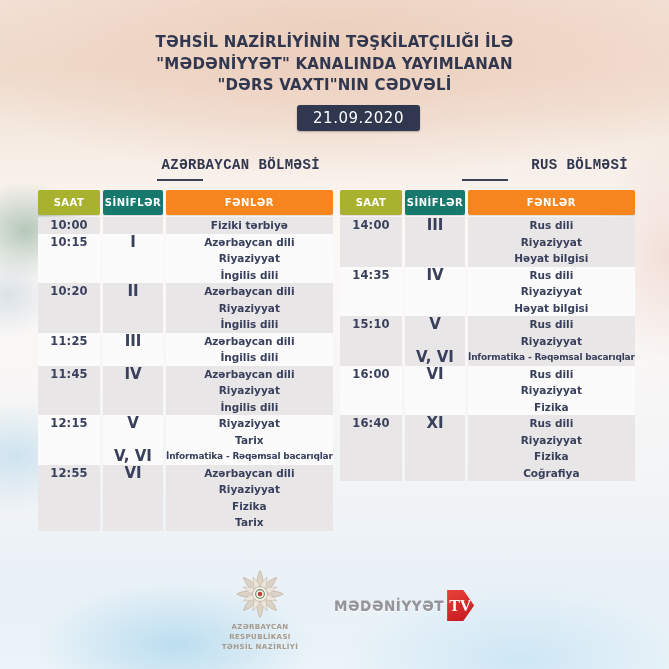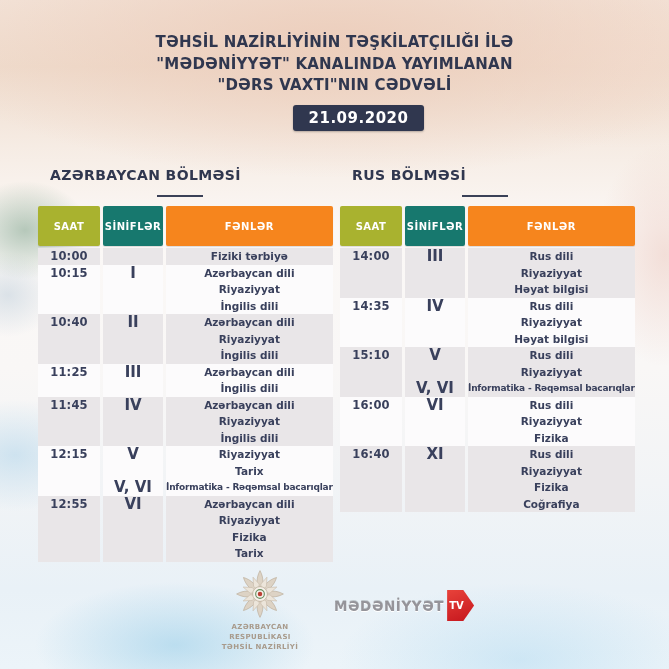--- a/index.html
+++ b/index.html
@@ -12,29 +12,29 @@
       radial-gradient(120px 80px at 15px 455px, rgba(150,200,230,.40), transparent 70%),
       radial-gradient(200px 90px at 175px 645px, rgba(140,200,230,.50), transparent 70%),
       radial-gradient(260px 110px at 520px 660px, rgba(170,215,240,.45), transparent 70%),
       radial-gradient(100px 160px at 665px 255px, rgba(236,202,192,.55), transparent 70%),
       radial-gradient(520px 170px at 50% 45px, rgba(236,205,187,.95), transparent 78%),
       radial-gradient(220px 130px at 625px 55px, rgba(243,222,209,.85), transparent 72%),
       linear-gradient(180deg,#f3e3d8 0%,#efdccd 10%,#f6ece4 22%,#fbf8f6 34%,#f9f7f6 55%,#f2f4f6 72%,#e9f1f7 88%,#ecf4f9 100%);
   }
   .title-block{position:absolute;top:32px;left:0;right:0;text-align:center;}
   .title-line{font-size:15px;font-weight:bold;color:#30374f;line-height:21.5px;letter-spacing:.2px;}
-  .date-badge{display:inline-block;margin-top:8px;background:#30374f;color:#fff;font-weight:bold;
+  .date-badge{display:inline-block;margin-top:8px;background:#30374f;color:#fff;font-weight:normal;
     font-size:15px;padding:4px 16px;border-radius:3px;letter-spacing:.5px;box-shadow:0 1px 2px rgba(0,0,0,.25);margin-left:48px;}
   .sched{position:absolute;top:155px;}
   .sched.left{left:38px;width:284px;}
   .sched.right{left:340px;width:290px;}
-  .sec-title{margin:12px;text-align:left;font-size:14px;font-weight:bold;color:#30374f;letter-spacing:.4px;}
+  .sec-title{margin:2px;text-align:right;font-size:14px;font-weight:bold;color:#30374f;letter-spacing:.4px;font-family:Liberation Mono, monospace;}
   .sec-underline{width:46px;height:2px;background:#3a4157;margin:6px auto 9px;}
   .sched-table{display:grid;grid-template-columns:62px 60px 1fr;column-gap:3px;}
-  .th{height:40px;display:flex;align-items:center;justify-content:center;color:#fff;font-size:10px;
+  .th{height:25px;display:flex;align-items:center;justify-content:center;color:#fff;font-size:10px;
     font-weight:bold;letter-spacing:.5px;border-radius:2px;margin-bottom:2px;box-shadow:0 1px 1px rgba(0,0,0,.12);}
   .cell{min-height:16px;}
   .cell.dark{background:#e9e6e8;}
   .cell.light{background:#fcfbfc;}
   .line{height:16.5px;line-height:16.5px;font-size:10.5px;color:#39405c;text-align:center;
     font-weight:bold;white-space:nowrap;overflow:visible;}
   .time-col .line{font-size:11.5px;letter-spacing:.2px;text-align:center;}
   .class-col .line{font-size:15px;}
   .subject-col .line{font-size:10.5px;}
   .subject-col .line.small{font-size:9px;letter-spacing:-.2px;}
@@ -42,21 +42,21 @@
   .ministry{position:absolute;left:204px;top:8px;width:112px;text-align:center;}
   .ministry svg{display:block;margin:0 auto 2px;}
   .ministry-text div{font-size:7px;color:#a89a8b;letter-spacing:.4px;line-height:10px;font-weight:bold;}
   .tv-logo{position:absolute;left:334px;top:30px;display:flex;align-items:center;}
   .tv-word{font-size:13.5px;font-weight:bold;color:#95949a;letter-spacing:.6px;
     text-shadow:0 1px 0 #ffffff,0 -1px 0 rgba(0,0,0,.18);}
   .tv-play{width:27px;height:31px;margin-left:3px;
     background:linear-gradient(160deg,#e8423a 0%,#c5161d 100%);
     clip-path:polygon(0 0,60% 0,100% 50%,60% 100%,0 100%);
     display:flex;align-items:center;justify-content:flex-start;padding-left:2px;box-sizing:border-box;}
-  .tv-play span{color:#fff;font-weight:bold;font-size:10px;}
+  .tv-play span{color:#fff;font-weight:bold;font-size:16px;font-family:Liberation Serif, serif;}
 </style>
 </head>
 <body>
 
 <div class="poster">
 
   <div class="title-block">
     <div class="title-line">TƏHSİL NAZİRLİYİNİN TƏŞKİLATÇILIĞI İLƏ</div>
     <div class="title-line">"MƏDƏNİYYƏT" KANALINDA YAYIMLANAN</div>
     <div class="title-line">"DƏRS VAXTI"NIN CƏDVƏLİ</div>
@@ -86,21 +86,21 @@
           <div class="line">I</div>
           <div class="line"></div>
           <div class="line"></div>
         </div>
         <div class="cell subject-col light">
           <div class="line">Azərbaycan dili</div>
           <div class="line">Riyaziyyat</div>
           <div class="line">İngilis dili</div>
         </div>
         <div class="cell time-col dark">
-          <div class="line">10:40</div>
+          <div class="line">10:20</div>
         </div>
         <div class="cell class-col dark">
           <div class="line">II</div>
           <div class="line"></div>
           <div class="line"></div>
         </div>
         <div class="cell subject-col dark">
           <div class="line">Azərbaycan dili</div>
           <div class="line">Riyaziyyat</div>
           <div class="line">İngilis dili</div>

